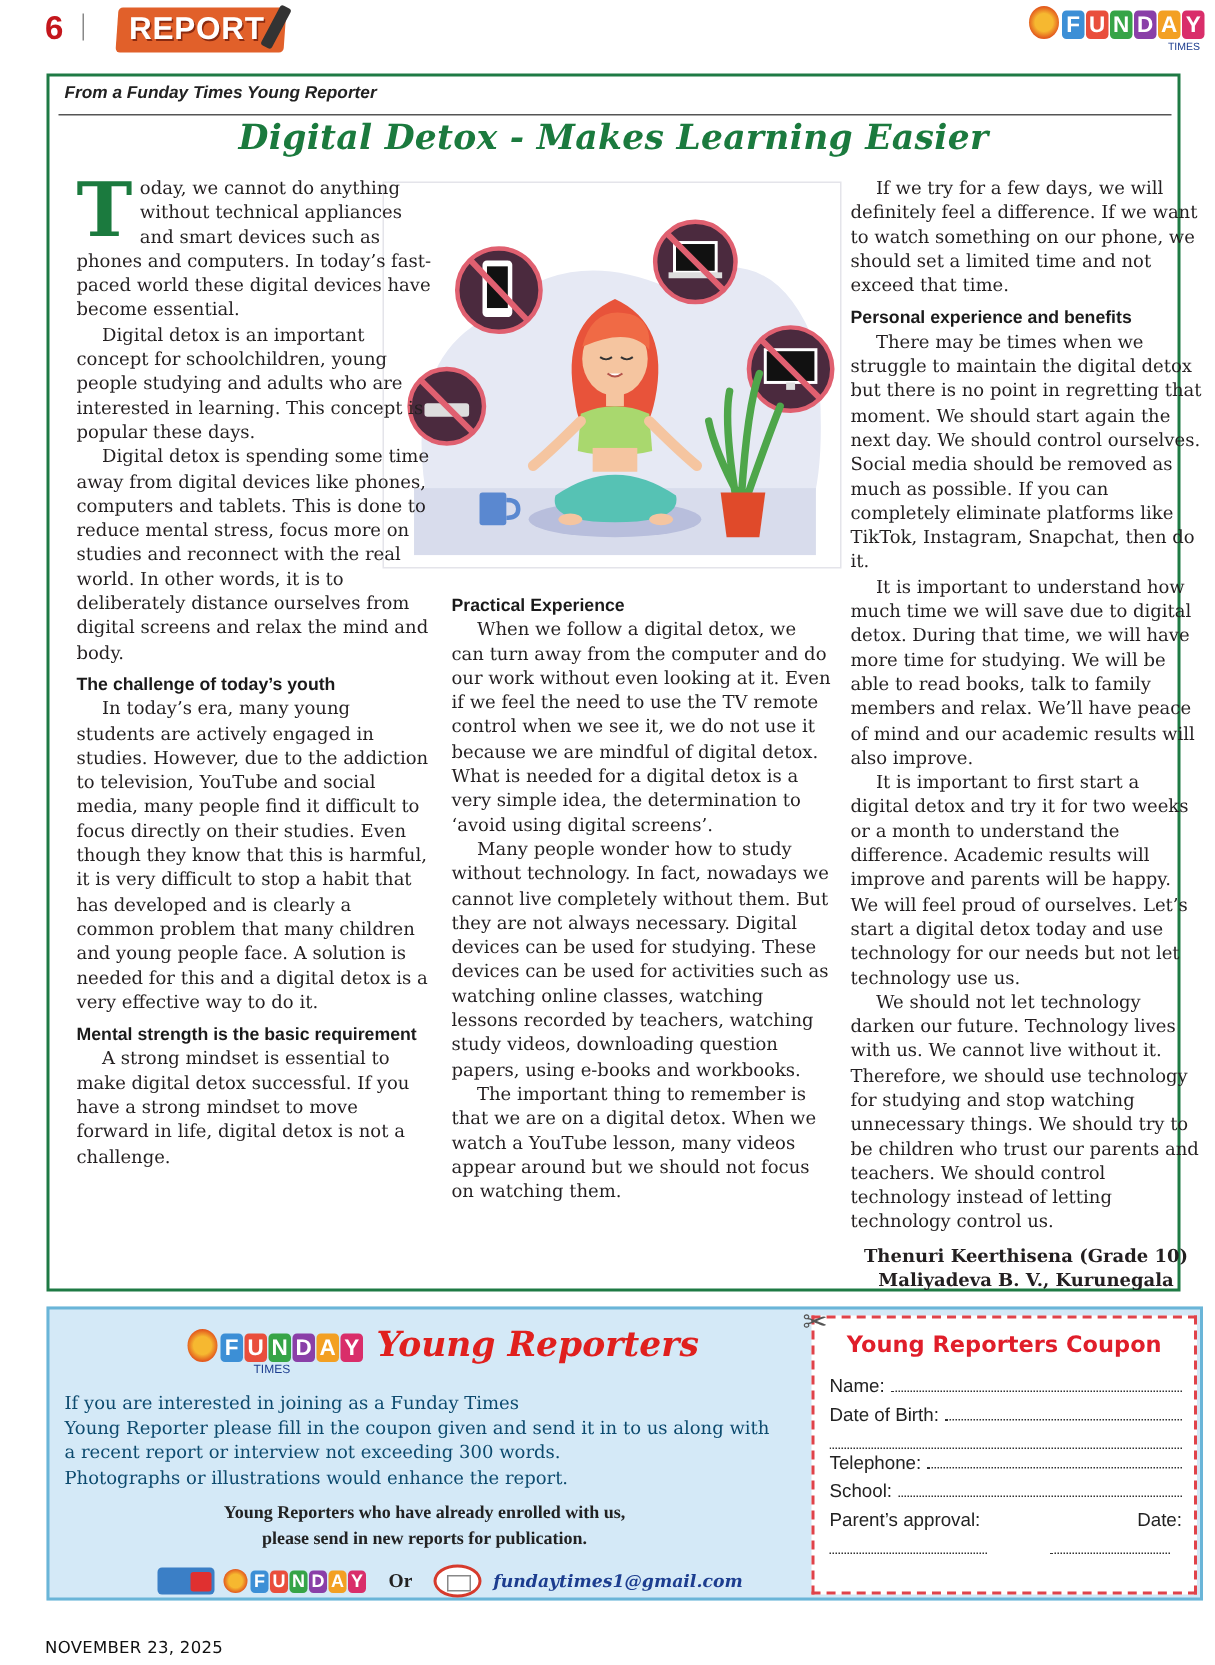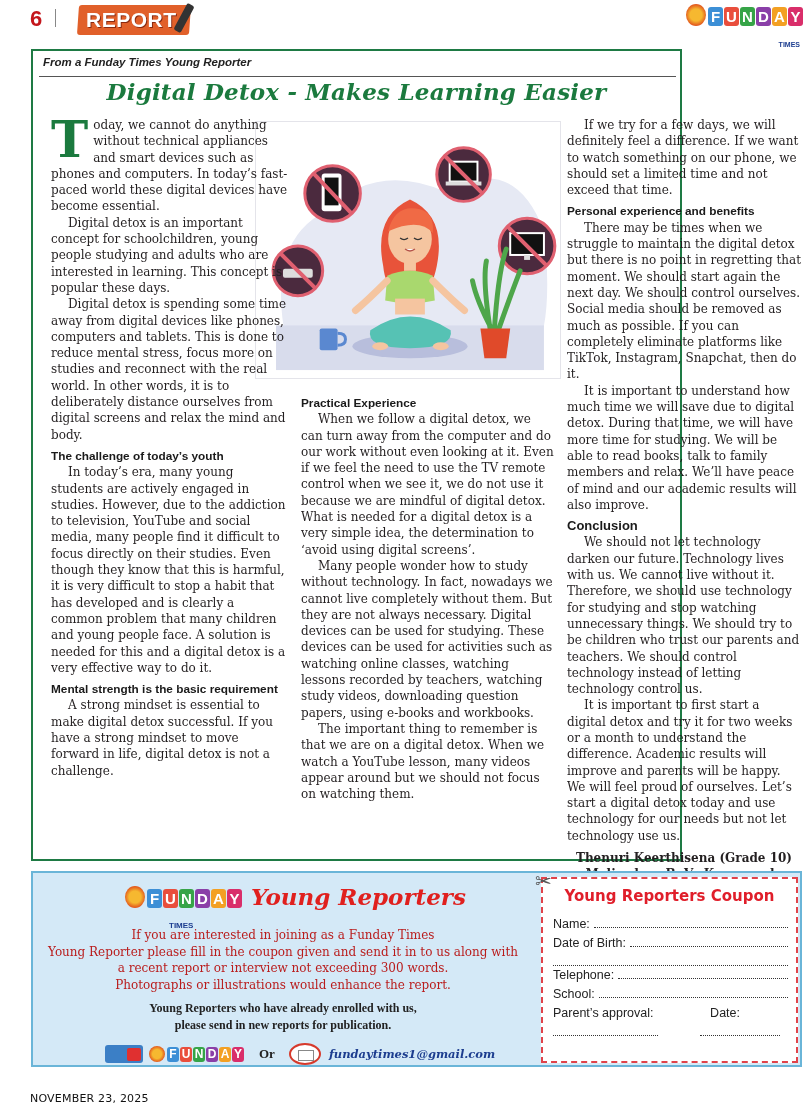--- a/index.html
+++ b/index.html
@@ -9,28 +9,28 @@
   
   .page-num { position: absolute; left: 30px; top: 6px; font-family: "Liberation Sans", sans-serif; font-weight: bold; font-size: 22px; color: #c4161c; }
   .page-sep { position: absolute; left: 55px; top: 9px; width: 1px; height: 18px; background: #888; }
   .report-badge { position: absolute; left: 78px; top: 5px; width: 112px; height: 30px; background: #e1602a; border-radius: 3px; transform: skewX(-4deg); }
   .report-badge span { display: block; font-family: "Liberation Sans", sans-serif; font-weight: bold; font-size: 21px; color: #fff; padding-left: 8px; line-height: 30px; letter-spacing: 0.5px; text-shadow: 1px 1px 0 #8a2a10; transform: skewX(4deg); }
   .report-pen { position: absolute; left: 180px; top: 3px; width: 8px; height: 30px; background: #333; transform: rotate(28deg); border-radius: 2px; }
 
   .logo { position: absolute; display: flex; align-items: flex-end; }
   .logo .sun { width: 20px; height: 22px; border-radius: 50%; background: radial-gradient(circle, #f6b830 40%, #e35b1e 70%); margin-right: 2px; }
   .logo .tile { display: inline-block; width: 15px; height: 19px; border-radius: 3px; font-family: "Liberation Sans", sans-serif; font-weight: bold; font-size: 15px; line-height: 19px; text-align: center; color: #fff; margin-right: 1px; }
-  .logo .times { position: absolute; font-family: "Liberation Sans", sans-serif; font-weight: bold; font-size: 7px; color: #1c3d8f; margin-top: 13px; }
+  .logo .times { position: absolute; font-family: "Liberation Sans", sans-serif; font-weight: normal; font-size: 7px; color: #1c3d8f; }
   .t1 { background: #3c8fd6; } .t2 { background: #e94e3c; } .t3 { background: #36a447; } .t4 { background: #8a3fa8; } .t5 { background: #f3a023; } .t6 { background: #d92e6a; }
 
   .header-logo { right: 6px; top: 4px; }
   .header-logo .times { right: 4px; top: 24px; }
 
   
-  .article { position: absolute; left: 31px; top: 49px; width: 651px; height: 812px; border: 2px solid #1e7a44; }
+  .article { position: absolute; left: 31px; top: 49px; width: 756px; height: 812px; border: 2px solid #1e7a44; }
   .kicker { position: absolute; left: 10px; top: 5px; font-family: "Liberation Sans", sans-serif; font-style: italic; font-weight: bold; font-size: 11.5px; color: #222; }
   .kicker-rule { position: absolute; left: 6px; right: 4px; top: 25px; height: 1px; background: #555; }
   .headline { position: absolute; left: 0; right: 0; top: 27px; text-align: center; font-family: "DejaVu Serif", serif; font-weight: bold; font-style: italic; font-size: 23px; color: #1b7a3e; letter-spacing: 0.2px; }
 
   .col { position: absolute; font-size: 12px; line-height: 16.3px; }
   .col p { text-indent: 17px; }
   .col p.noind { text-indent: 0; }
   .col h3 { font-family: "Liberation Sans", sans-serif; font-weight: bold; font-size: 11.8px; line-height: 16.3px; margin-top: 5px; color: #1a1a1a; }
   .dropcap { float: left; font-family: "DejaVu Serif", serif; font-weight: bold; font-size: 50px; line-height: 42px; color: #1b7a3e; margin: 2px 5px 0 0; }
 
@@ -42,21 +42,21 @@
   
   .illus { position: absolute; left: 222px; top: 70px; width: 306px; height: 258px; background: #fff; border: 1px solid #e4e4ea; overflow: hidden; }
   .illus svg { width: 100%; height: 100%; display: block; }
 
   
   .yr { position: absolute; left: 31px; top: 871px; width: 771px; height: 196px; background: #d4e9f7; border: 2px solid #6ab5d8; }
   .yr-title-row { position: absolute; left: 92px; top: 10px; display: flex; align-items: center; }
   .yr-logo { position: relative; margin-right: 8px; }
   .yr-logo .times { left: 44px; top: 22px; color: #1c3d8f; font-size: 8px; }
   .yr-title { font-family: "DejaVu Serif", serif; font-weight: bold; font-style: italic; font-size: 23px; color: #e0201e; text-align: center; }
-  .yr-body { position: absolute; left: 10px; top: 54px; width: 480px; text-align: center; font-size: 12px; line-height: 16.5px; color: #b91c1c; }
+  .yr-body { position: absolute; left: 10px; top: 54px; width: 480px; font-size: 12px; line-height: 16.5px; color: #0c4a6e; }
   .yr-bold { position: absolute; left: 10px; top: 127px; width: 480px; text-align: center; font-weight: bold; font-size: 12px; line-height: 17px; color: #222; font-family: "Liberation Serif", serif; }
   .yr-contact { position: absolute; left: 72px; top: 170px; display: flex; align-items: center; }
   .mailbox { width: 38px; height: 18px; background: #3b7fc6; border-radius: 3px; position: relative; margin-right: 6px; }
   .mailbox::after { content: ""; position: absolute; right: 2px; top: 3px; width: 14px; height: 13px; background: #e03030; border-radius: 2px; }
   .yr-or { font-family: "Liberation Serif", serif; font-weight: bold; font-size: 13px; margin: 0 14px 0 14px; color: #222; }
   .email-icon { width: 32px; height: 22px; border-radius: 50%; background: #fff; border: 2px solid #d63a2c; position: relative; margin-right: 8px; }
   .email-icon::before { content: ""; position: absolute; left: 7px; top: 5px; width: 14px; height: 9px; border: 1px solid #888; background: #fff; }
   .yr-email { font-family: "DejaVu Serif", serif; font-style: italic; font-weight: bold; font-size: 11.5px; color: #1c3d8f; text-align: right; }
 
   
@@ -174,23 +174,22 @@
     <p>When we follow a digital detox, we can turn away from the computer and do our work without even looking at it. Even if we feel the need to use the TV remote control when we see it, we do not use it because we are mindful of digital detox. What is needed for a digital detox is a very simple idea, the determination to ‘avoid using digital screens’.</p>
     <p>Many people wonder how to study without technology. In fact, nowadays we cannot live completely without them. But they are not always necessary. Digital devices can be used for studying. These devices can be used for activities such as watching online classes, watching lessons recorded by teachers, watching study videos, downloading question papers, using e-books and workbooks.</p>
     <p>The important thing to remember is that we are on a digital detox. When we watch a YouTube lesson, many videos appear around but we should not focus on watching them.</p>
   </div>
 
   <div class="col col3">
     <p>If we try for a few days, we will definitely feel a difference. If we want to watch something on our phone, we should set a limited time and not exceed that time.</p>
     <h3>Personal experience and benefits</h3>
     <p>There may be times when we struggle to maintain the digital detox but there is no point in regretting that moment. We should start again the next day. We should control ourselves. Social media should be removed as much as possible. If you can completely eliminate platforms like TikTok, Instagram, Snapchat, then do it.</p>
     <p>It is important to understand how much time we will save due to digital detox. During that time, we will have more time for studying. We will be able to read books, talk to family members and relax. We’ll have peace of mind and our academic results will also improve.</p>
-    <h3 style="font-size:13px">Conclusion</h3>
+    <p>It is important to first start a digital detox and try it for two weeks or a month to understand the difference. Academic results will improve and parents will be happy. We will feel proud of ourselves. Let’s start a digital detox today and use technology for our needs but not let technology use us.</p>
     <p>We should not let technology darken our future. Technology lives with us. We cannot live without it. Therefore, we should use technology for studying and stop watching unnecessary things. We should try to be children who trust our parents and teachers. We should control technology instead of letting technology control us.</p>
-    <p>It is important to first start a digital detox and try it for two weeks or a month to understand the difference. Academic results will improve and parents will be happy. We will feel proud of ourselves. Let’s start a digital detox today and use technology for our needs but not let technology use us.</p>
     <div class="byline">
       <div>Thenuri Keerthisena (Grade 10)</div>
       <div>Maliyadeva B. V., Kurunegala</div>
     </div>
   </div>
 </div>
 
 <div class="yr">
   <div class="yr-title-row">
     <div class="logo yr-logo">
@@ -251,21 +250,21 @@
       <div class="cf-row">
           <span class="lbl">Telephone:</span>
           <span class="dots"></span>
         </div>
       <div class="cf-row">
           <span class="lbl">School:</span>
           <span class="dots"></span>
         </div>
       <div class="cf-split">
           <span>Parent’s approval:</span>
-          <span style="margin-right:48px">Date:</span>
+          <span style="">Date:</span>
         </div>
       <div class="cf-split">
           <span class="dots"></span>
           <span class="dots right"></span>
         </div>
     </div>
   </div>
 </div>
 
 <div class="footer-date">NOVEMBER 23, 2025</div>

